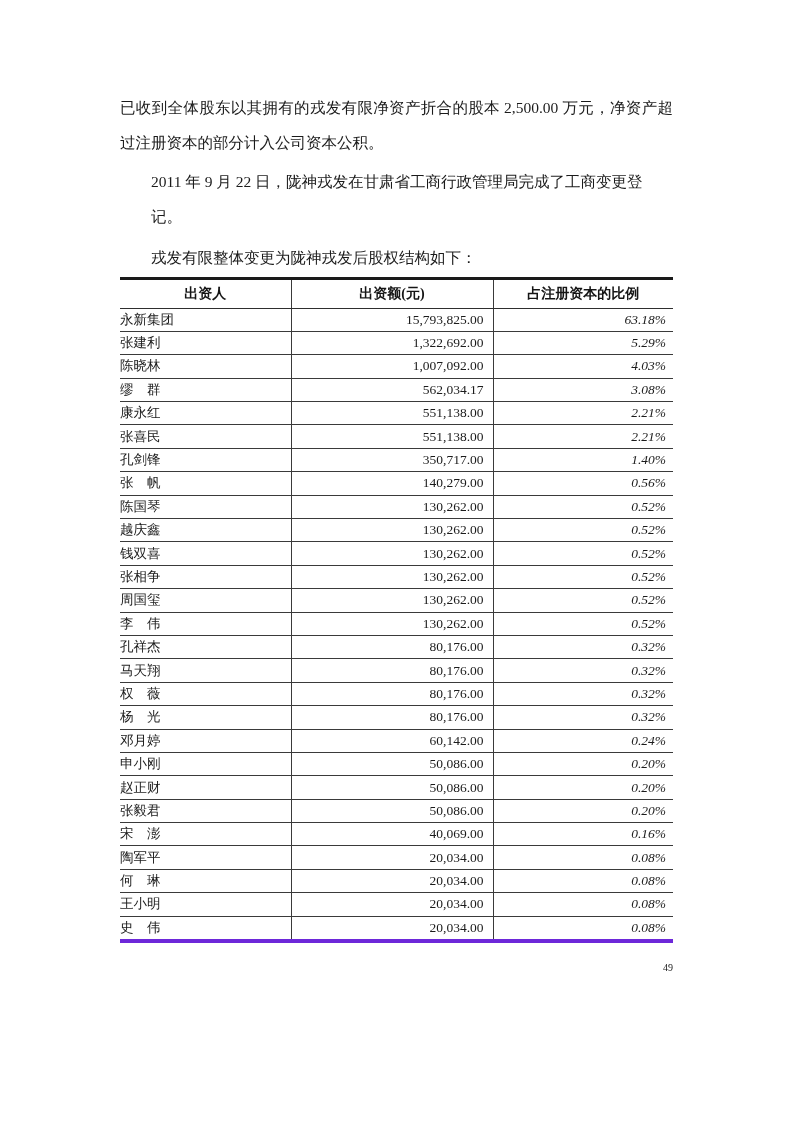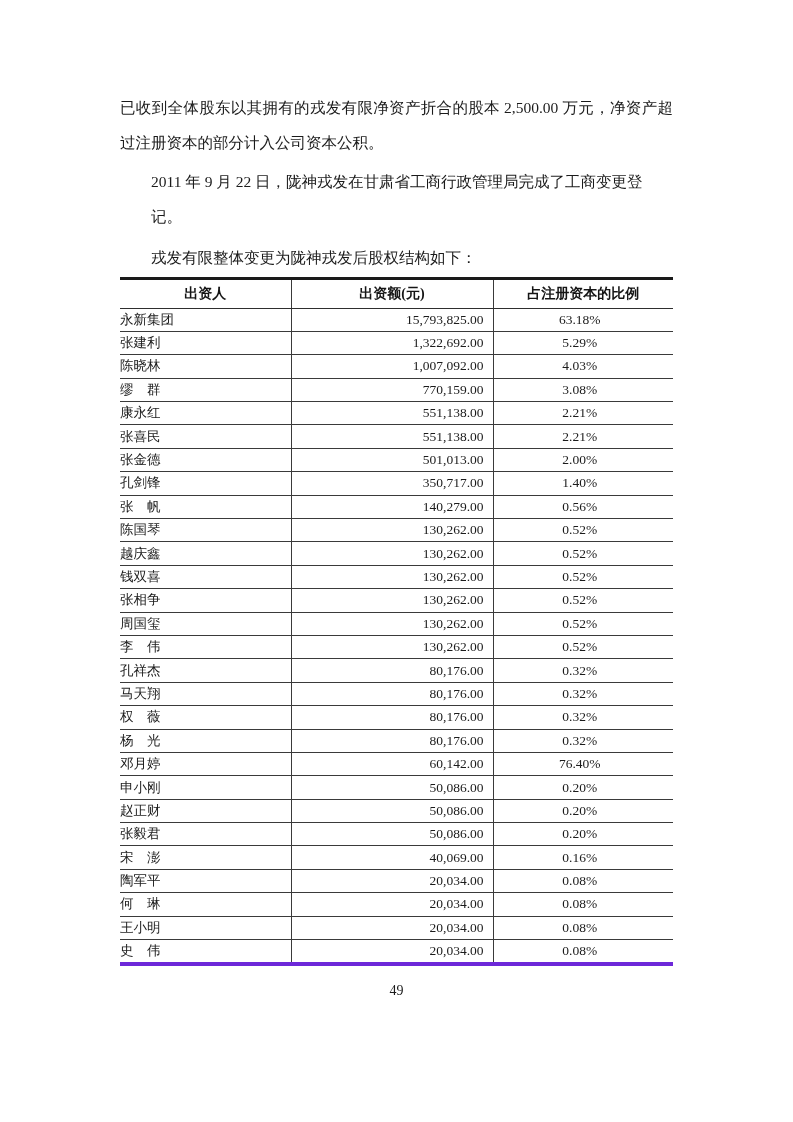--- a/index.html
+++ b/index.html
@@ -58,26 +58,26 @@
     padding: 0;
     color: #1b1b1b;
   }
   table.shareholding tbody tr:last-child td { border-bottom: none; }
   table.shareholding th:nth-child(1),
   table.shareholding td:nth-child(1) { border-right: 1px solid #3a3a3a; }
   table.shareholding th:nth-child(2),
   table.shareholding td:nth-child(2) { border-right: 1px solid #3a3a3a; }
   table.shareholding td:nth-child(1) { text-align: left; }
   table.shareholding td:nth-child(2) { text-align: right; padding-right: 9px; }
-  table.shareholding td:nth-child(3) { text-align: center; padding-right: 7px; }
+  table.shareholding td:nth-child(3) { text-align: right; padding-right: 7px; font-style: italic; }
 
   .page-number {
     margin-top: 17px;
-    text-align: center;
-    font-size: 14px;
+    text-align: right;
+    font-size: 10px;
     line-height: 16px;
     color: #1b1b1b;
   }
 </style>
 </head>
 <body>
 
 <div class="page">
   <div class="content">
 
@@ -113,39 +113,34 @@
             <td>1,322,692.00</td>
             <td>5.29%</td>
           </tr>
           <tr>
             <td>陈晓林</td>
             <td>1,007,092.00</td>
             <td>4.03%</td>
           </tr>
           <tr>
             <td>缪　群</td>
-            <td>770,159.00</td>
+            <td>562,034.17</td>
             <td>3.08%</td>
           </tr>
           <tr>
             <td>康永红</td>
             <td>551,138.00</td>
             <td>2.21%</td>
           </tr>
           <tr>
             <td>张喜民</td>
             <td>551,138.00</td>
             <td>2.21%</td>
           </tr>
           <tr>
-            <td>张金德</td>
-            <td>501,013.00</td>
-            <td>2.00%</td>
-          </tr>
-          <tr>
             <td>孔剑锋</td>
             <td>350,717.00</td>
             <td>1.40%</td>
           </tr>
           <tr>
             <td>张　帆</td>
             <td>140,279.00</td>
             <td>0.56%</td>
           </tr>
           <tr>
@@ -194,21 +189,21 @@
             <td>0.32%</td>
           </tr>
           <tr>
             <td>杨　光</td>
             <td>80,176.00</td>
             <td>0.32%</td>
           </tr>
           <tr>
             <td>邓月婷</td>
             <td>60,142.00</td>
-            <td>76.40%</td>
+            <td>0.24%</td>
           </tr>
           <tr>
             <td>申小刚</td>
             <td>50,086.00</td>
             <td>0.20%</td>
           </tr>
           <tr>
             <td>赵正财</td>
             <td>50,086.00</td>
             <td>0.20%</td>

